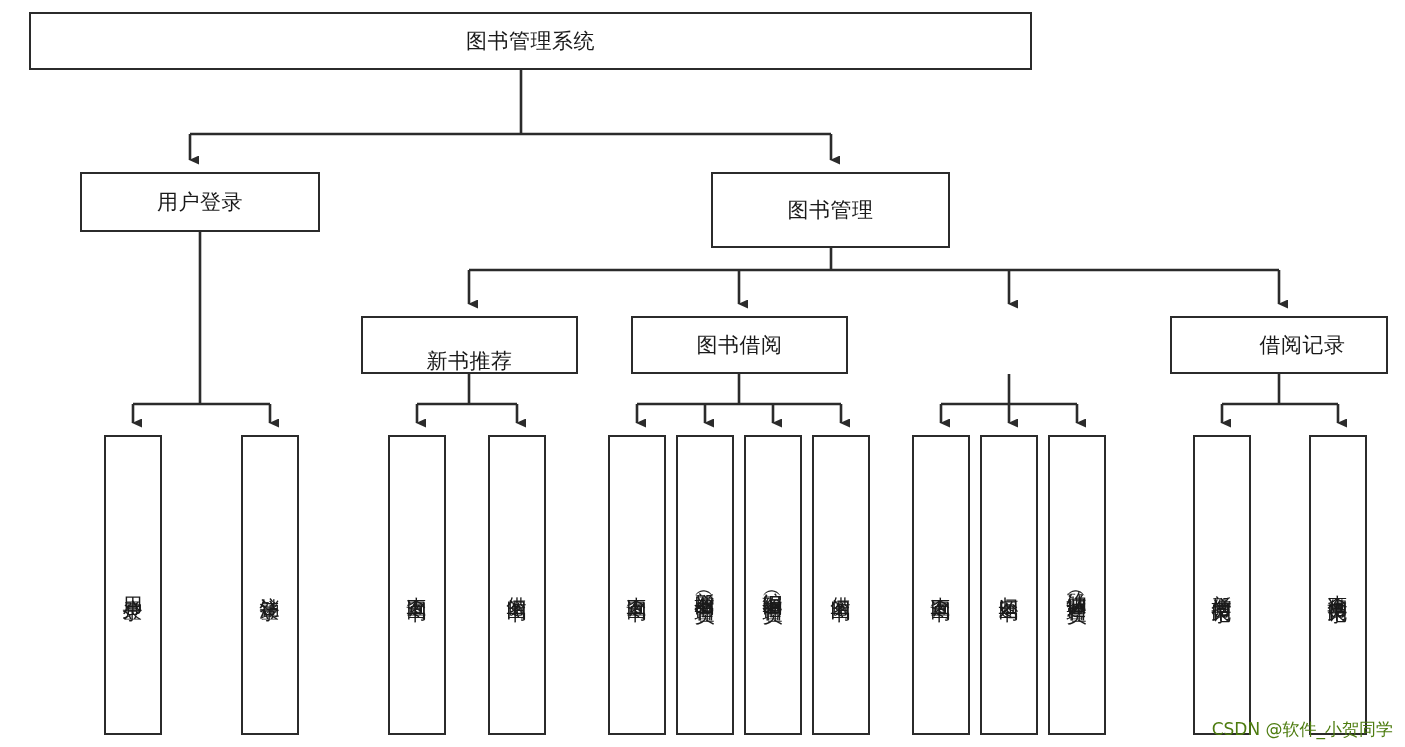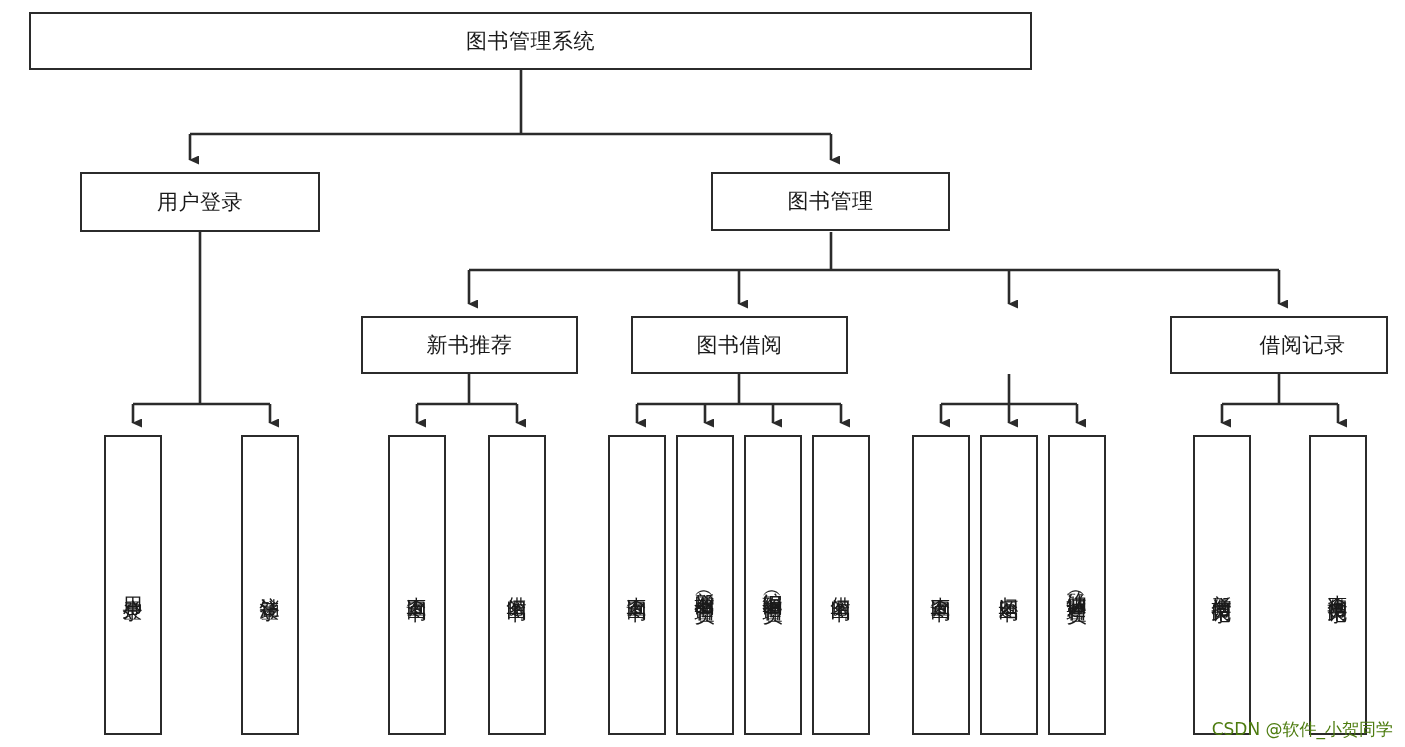--- a/index.html
+++ b/index.html
@@ -127,25 +127,25 @@
   </svg>
 
   <div class="node-box" style="left:20px; top:12px; width:1003px; height:58px;margin-left:9px;">
     <span class="node-label">图书管理系统</span>
   </div>
 
   <div class="node-box" style="left:80px; top:172px; width:240px; height:60px;">
     <span class="node-label">用户登录</span>
   </div>
 
-  <div class="node-box" style="left:711px; top:172px; width:239px; height:59px;justify-content:center;">
+  <div class="node-box" style="left:711px; top:172px; width:239px; height:76px;justify-content:center;">
     <span class="node-label">图书管理</span>
   </div>
 
-  <div class="node-box" style="left:361px; top:316px; width:217px; height:58px;">
+  <div class="node-box" style="left:361px; top:316px; width:217px; height:58px;align-items:flex-end;">
     <span class="node-label">新书推荐</span>
   </div>
 
   <div class="node-box" style="left:631px; top:316px; width:217px; height:58px;">
     <span class="node-label">图书借阅</span>
   </div>
 
 
   <div class="node-box" style="left:1170px; top:316px; width:218px; height:58px;padding-left:47px;">
     <span class="node-label">借阅记录</span>

